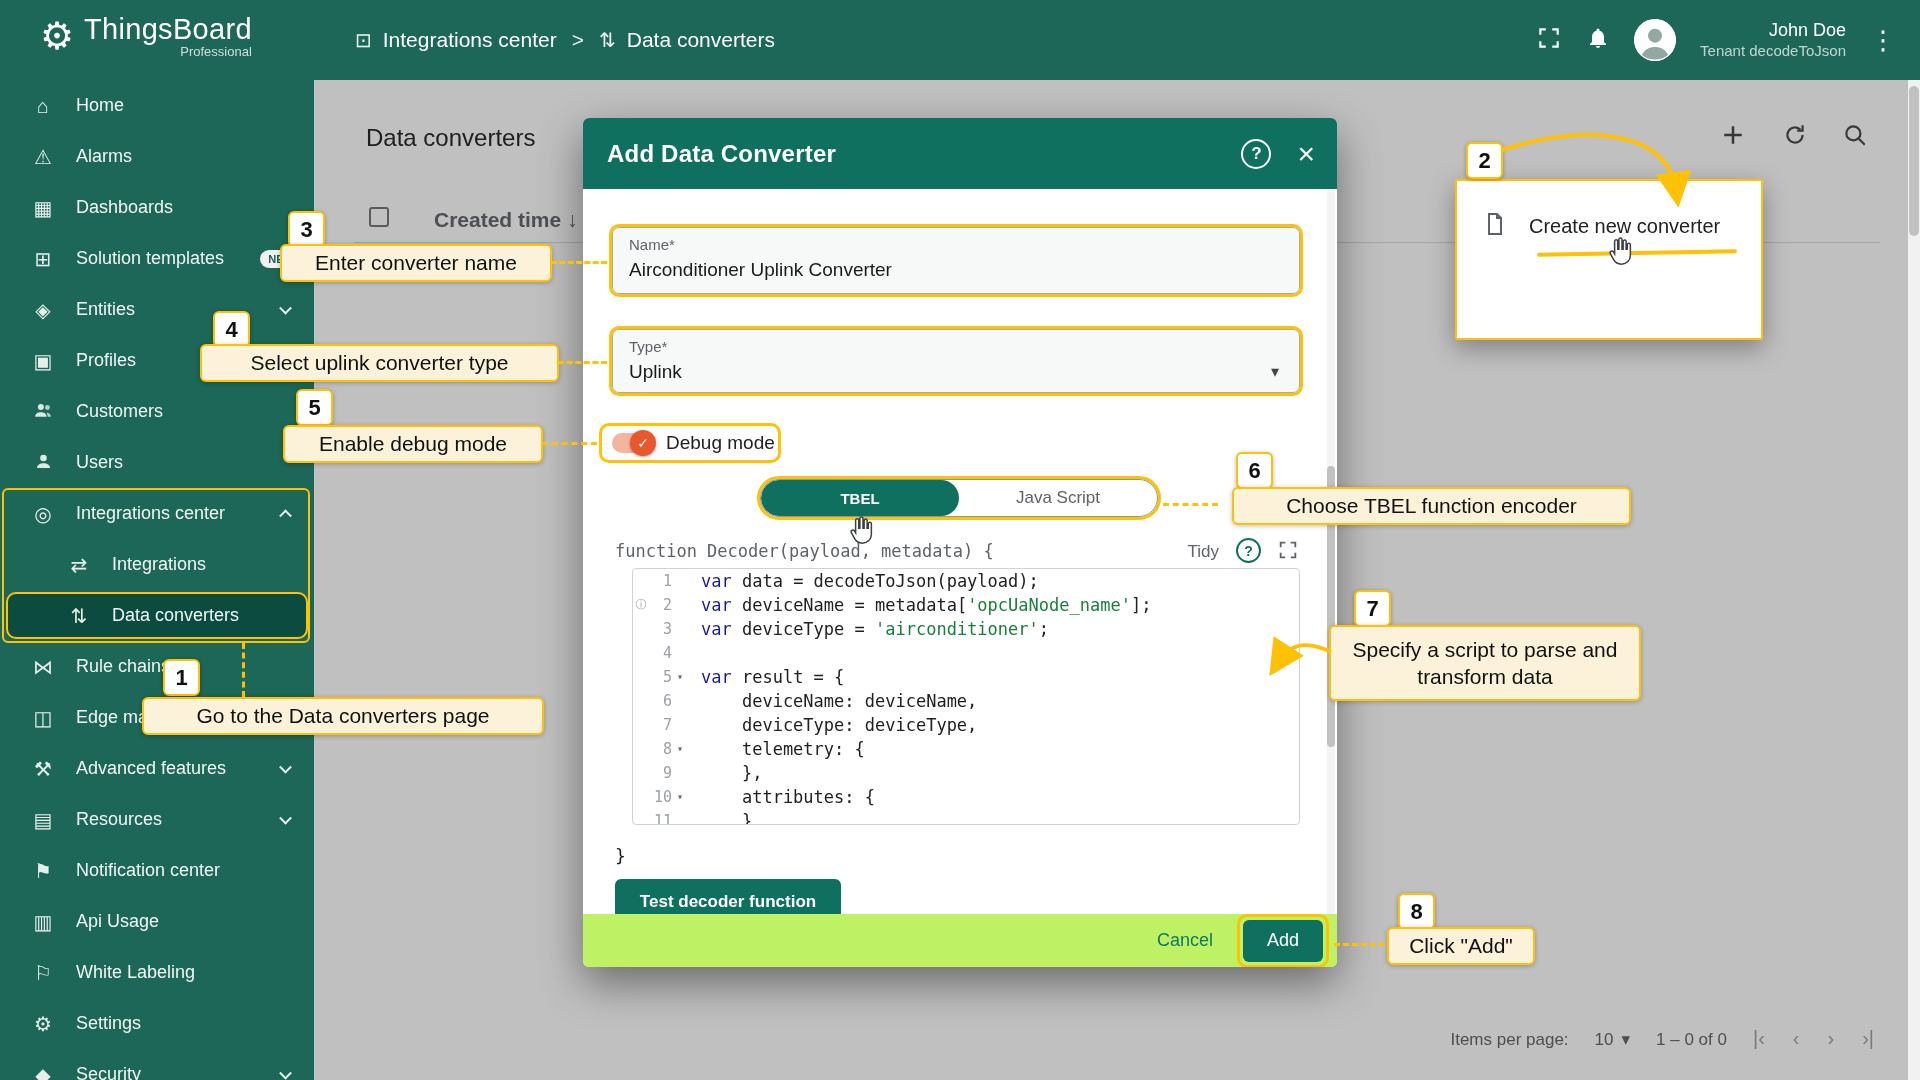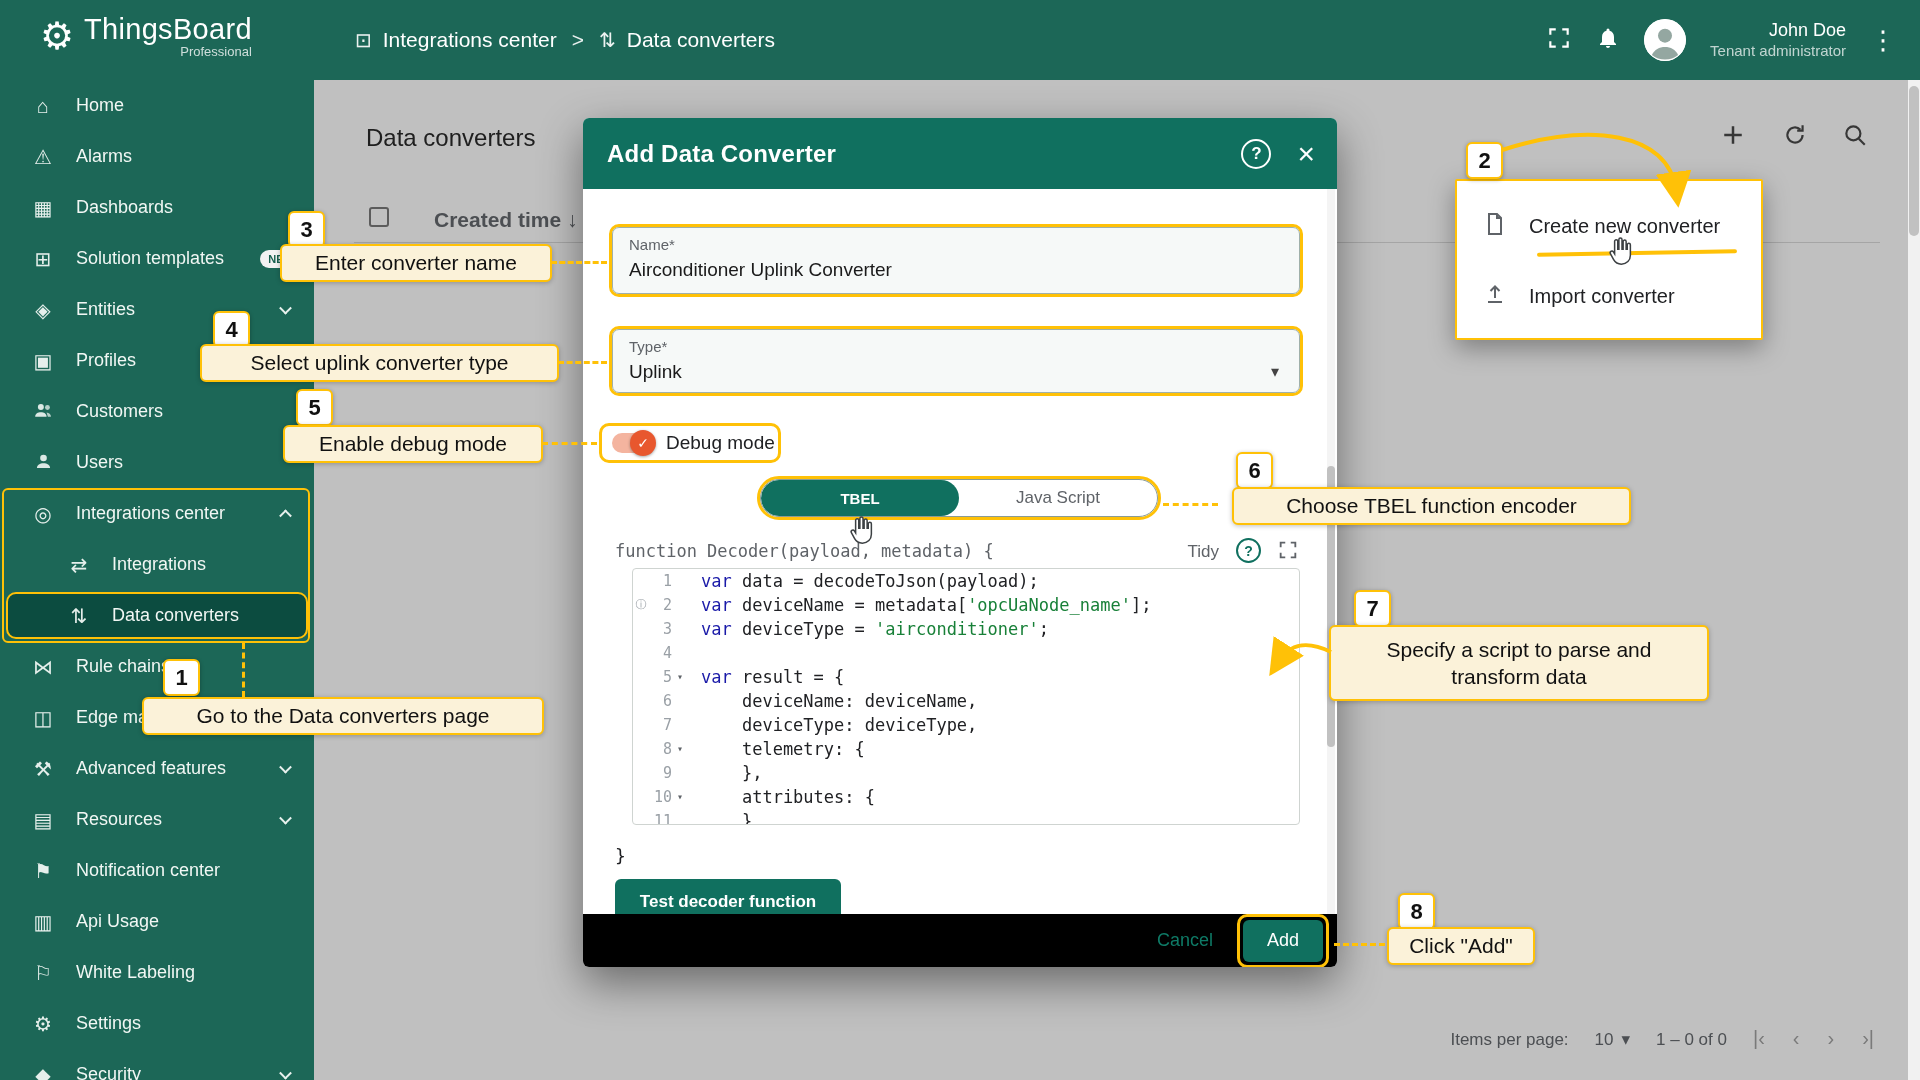--- a/index.html
+++ b/index.html
@@ -99,33 +99,33 @@
   .cfd{width:14px;font-size:10px;color:#5f6368;}
   .ccode{padding-left:10px;white-space:pre;color:#202124;}
   .t-kw{color:#1A1AA8;}
   .t-s{color:#188038;}
   .t-p{color:#202124;}
   .brace{position:absolute;left:32px;top:656px;font-family:"DejaVu Sans Mono",monospace;font-size:18px;color:#202124;}
   .testbtn{position:absolute;left:32px;top:690px;width:226px;height:46px;background:var(--tl);color:#fff;
            font-size:17px;font-weight:bold;border-radius:6px;}
   .dsb-track{position:absolute;right:2px;top:0;width:8px;height:100%;background:#F4F4F4;}
   .dsb-thumb{position:absolute;right:2px;top:277px;width:8px;height:281px;background:#C1C1C1;border-radius:4px;}
-  .dactions{position:absolute;left:0;bottom:0;width:100%;height:53px;background:#000000;display:flex;align-items:center;
+  .dactions{position:absolute;left:0;bottom:0;width:100%;height:53px;background:#bef264;display:flex;align-items:center;
             justify-content:flex-end;gap:24px;padding-right:8px;}
   .cancel{color:#0E7A66;font-size:18px;font-weight:500;}
   .addwrap{border:3px solid var(--acc);border-radius:10px;padding:3px;}
   .addbtn{width:80px;height:42px;background:var(--tl);color:#fff;font-size:18px;font-weight:500;border-radius:6px;}
 
   
   .badge{position:absolute;width:37px;height:37px;background:#fff;border:2px solid var(--acc);border-radius:6px;
          font-size:22px;font-weight:bold;color:#111;z-index:40;box-shadow:0 1px 4px rgba(0,0,0,.3);}
   .callout{position:absolute;background:var(--callout);border:2px solid var(--acc);border-radius:6px;color:#111;
            font-size:21px;display:flex;align-items:center;justify-content:center;text-align:center;
            padding:0 12px;white-space:nowrap;z-index:40;box-shadow:0 1px 5px rgba(0,0,0,.25);height:38px;}
-  #c7{white-space:normal;width:380px;height:76px;line-height:27px;padding:0 14px;}
+  #c7{white-space:normal;width:312px;height:76px;line-height:27px;padding:0 14px;}
   .dashH{position:absolute;border-top:3px dashed var(--acc);height:0;z-index:41;}
   .dashV{position:absolute;border-left:3px dashed var(--acc);width:0;z-index:41;}
   #arrows{position:absolute;left:0;top:0;width:1920px;height:1080px;z-index:41;pointer-events:none;}
   .underline{position:absolute;left:1537px;top:251px;width:200px;height:4px;background:var(--acc);border-radius:3px;
              transform:rotate(-1deg);z-index:42;}
   .cursor{position:absolute;z-index:50;}
 </style>
 </head>
 <body>
 
@@ -159,21 +159,21 @@
       </span>
       <span class="avatar">
         <svg viewBox="0 0 24 24" width="42" height="42">
             <circle cx="12" cy="12" r="12" fill="#fff"></circle>
             <circle cx="12" cy="9.5" r="4" fill="#94A7A1"></circle>
             <path d="M4.5 20.5c1.5-3 4.3-4.5 7.5-4.5s6 1.5 7.5 4.5a12 12 0 0 1-15 0z" fill="#94A7A1"></path>
           </svg>
       </span>
       <div class="ublock">
         <div class="uname">John Doe</div>
-        <div class="urole">Tenant administrator</div>
+        <div class="urole">Tenant decodeToJson</div>
       </div>
       <span class="kebab">⋮</span>
     </div>
   </header>
 
   <aside class="sidebar">
     <div class="si">
         <span class="ic">⌂</span>
         <span>Home</span>
       </div>
@@ -309,27 +309,20 @@
   <div class="pgsb-thumb"></div>
 
   <div class="cmenu">
     <div class="crow2" style="top:16px;">
       <span><svg width="24" height="24" viewBox="0 0 24 24">
             <path d="M6 2h8l4 4v16H6z" fill="none" stroke="#5f6368" stroke-width="2"></path>
             <path d="M14 2v4h4" fill="none" stroke="#5f6368" stroke-width="2"></path>
           </svg></span>
       <span class="lbl">Create new converter</span>
     </div>
-    <div class="crow2" style="top:86px;">
-      <span><svg width="24" height="24" viewBox="0 0 24 24">
-            <path d="M12 16V5M7.5 9L12 4.5 16.5 9" fill="none" stroke="#5f6368" stroke-width="2"></path>
-            <path d="M5 20h14" stroke="#5f6368" stroke-width="2"></path>
-          </svg></span>
-      <span class="lbl">Import converter</span>
-    </div>
   </div>
 
   <div class="dlg">
     <div class="dhead">
       <span class="dtitle">Add Data Converter</span>
       <span class="dhelp ctr">?</span>
       <span class="dclose">×</span>
     </div>
     <div class="dcontent">
       <div class="wrapY" id="w-name">

